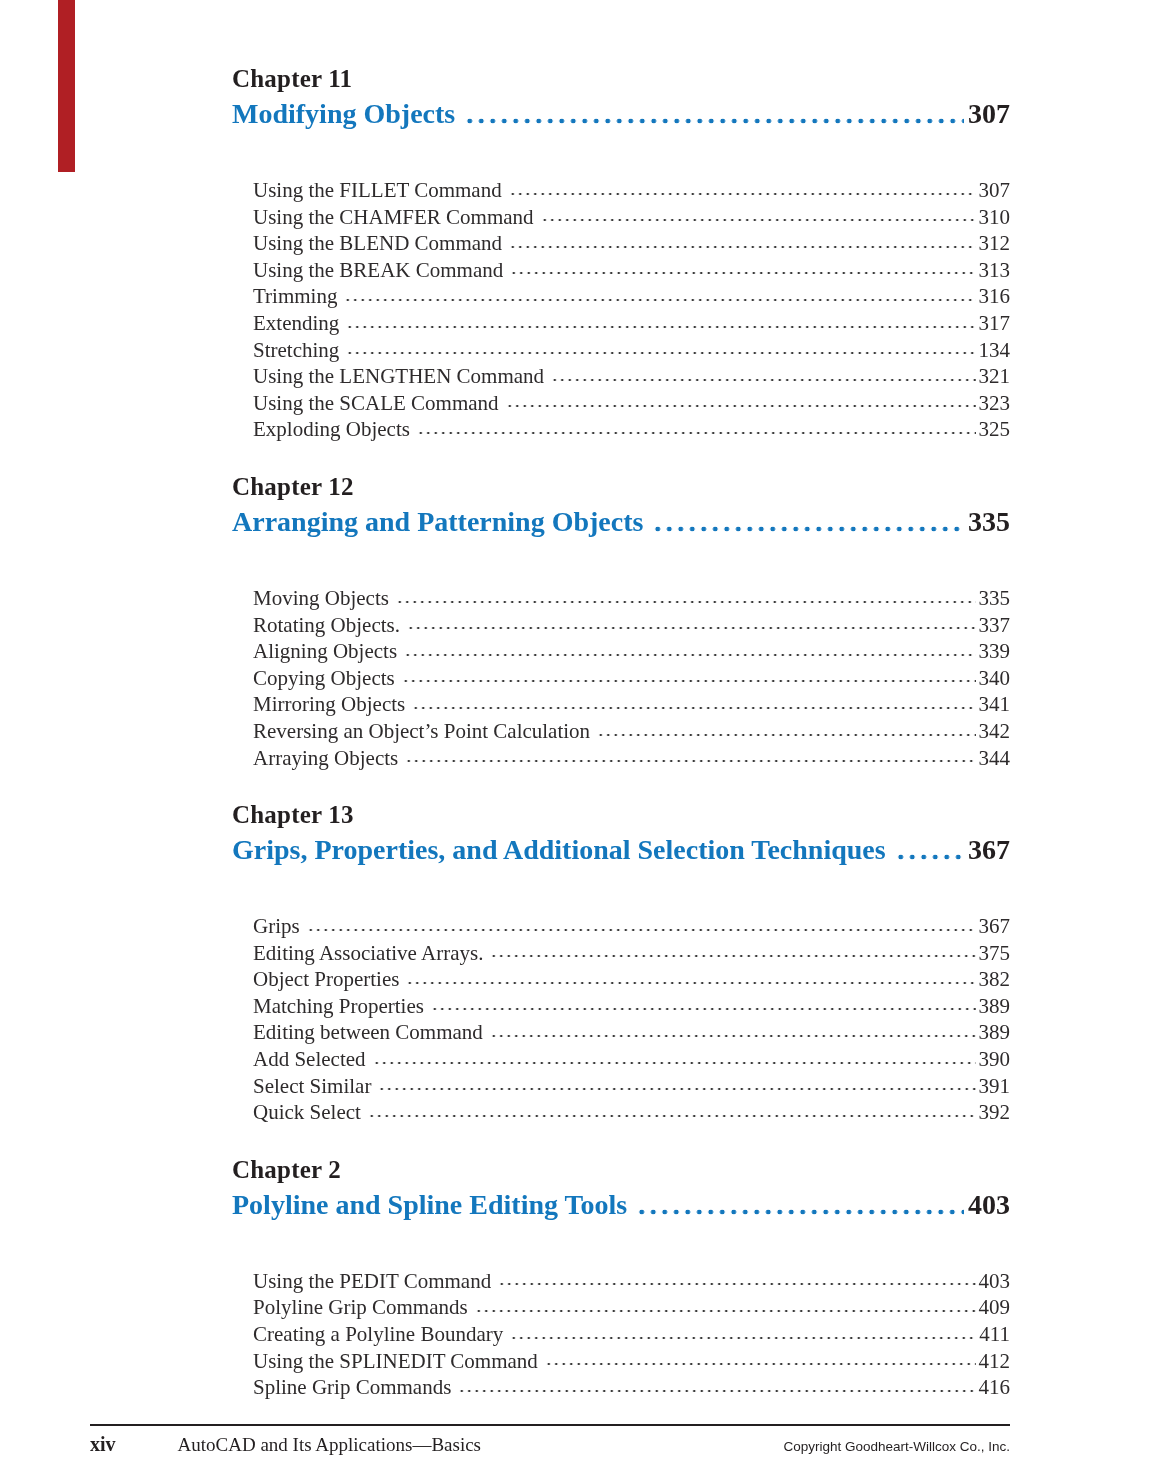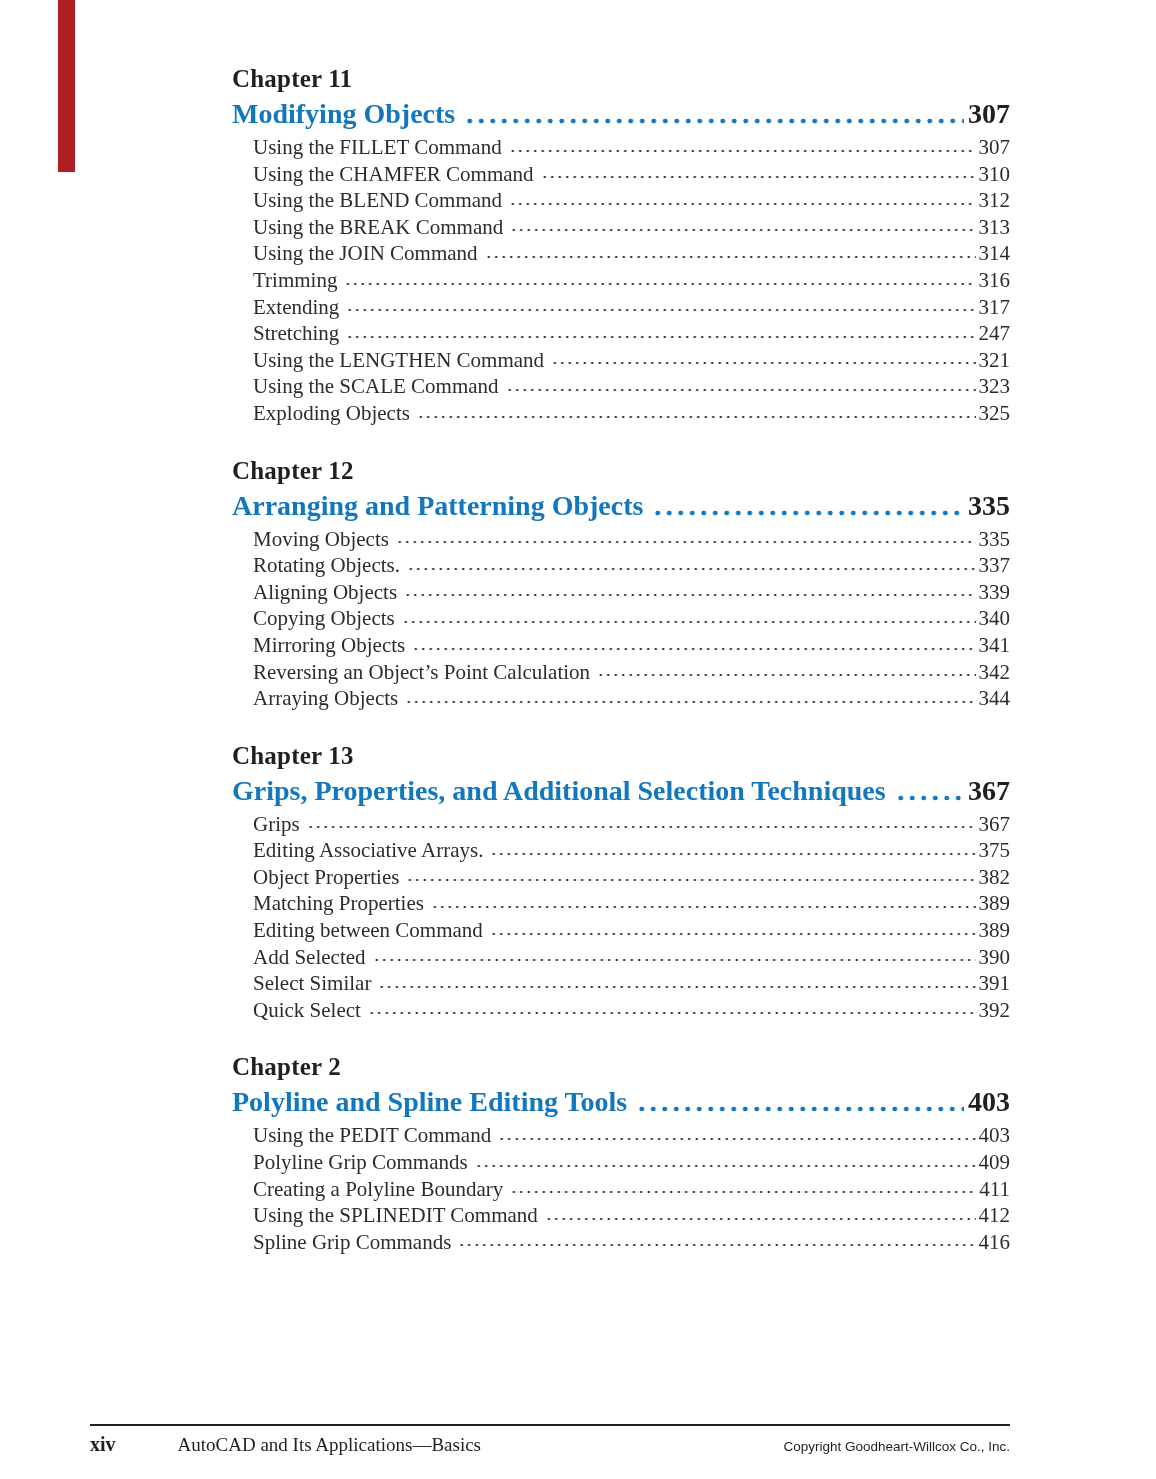--- a/index.html
+++ b/index.html
@@ -37,21 +37,21 @@
   }
   .ch-head {
     display: flex;
     align-items: baseline;
     line-height: 40px;
     font-size: 28px;
     font-weight: bold;
   }
   .ch-title { color: #1377bd; white-space: nowrap; }
   .ch-page { color: #231f20; white-space: nowrap; }
-  .entries { padding-left: 21px; }
+  .entries { padding-left: 21px; margin-top: 43px; }
   .row {
     display: flex;
     align-items: baseline;
     font-size: 21px;
     line-height: 26.6px;
     color: #2e2b2c;
   }
   .t { white-space: nowrap; }
   .p { white-space: nowrap; }
   .lead {
@@ -126,38 +126,33 @@
             <span class="t">Using the BLEND Command</span>
             <span class="lead"></span>
             <span class="p">312</span>
           </div>
         <div class="row">
             <span class="t">Using the BREAK Command</span>
             <span class="lead"></span>
             <span class="p">313</span>
           </div>
         <div class="row">
-            <span class="t">Using the JOIN Command</span>
-            <span class="lead"></span>
-            <span class="p">314</span>
-          </div>
-        <div class="row">
             <span class="t">Trimming</span>
             <span class="lead"></span>
             <span class="p">316</span>
           </div>
         <div class="row">
             <span class="t">Extending</span>
             <span class="lead"></span>
             <span class="p">317</span>
           </div>
         <div class="row">
             <span class="t">Stretching</span>
             <span class="lead"></span>
-            <span class="p">247</span>
+            <span class="p">134</span>
           </div>
         <div class="row">
             <span class="t">Using the LENGTHEN Command</span>
             <span class="lead"></span>
             <span class="p">321</span>
           </div>
         <div class="row">
             <span class="t">Using the SCALE Command</span>
             <span class="lead"></span>
             <span class="p">323</span>

